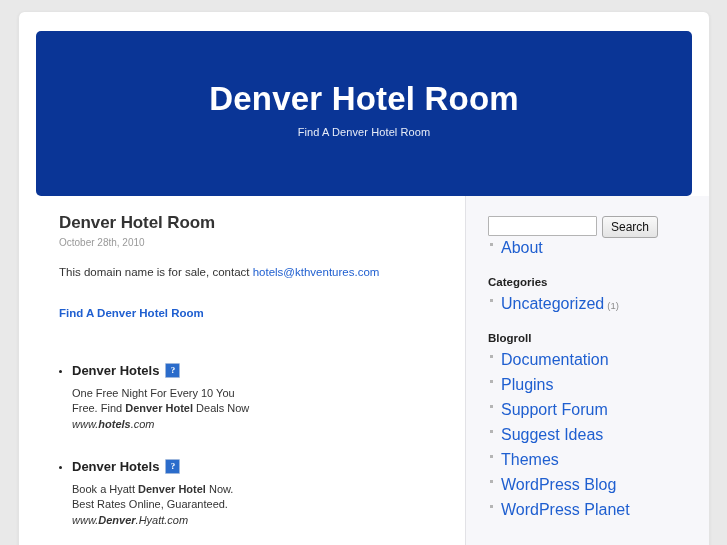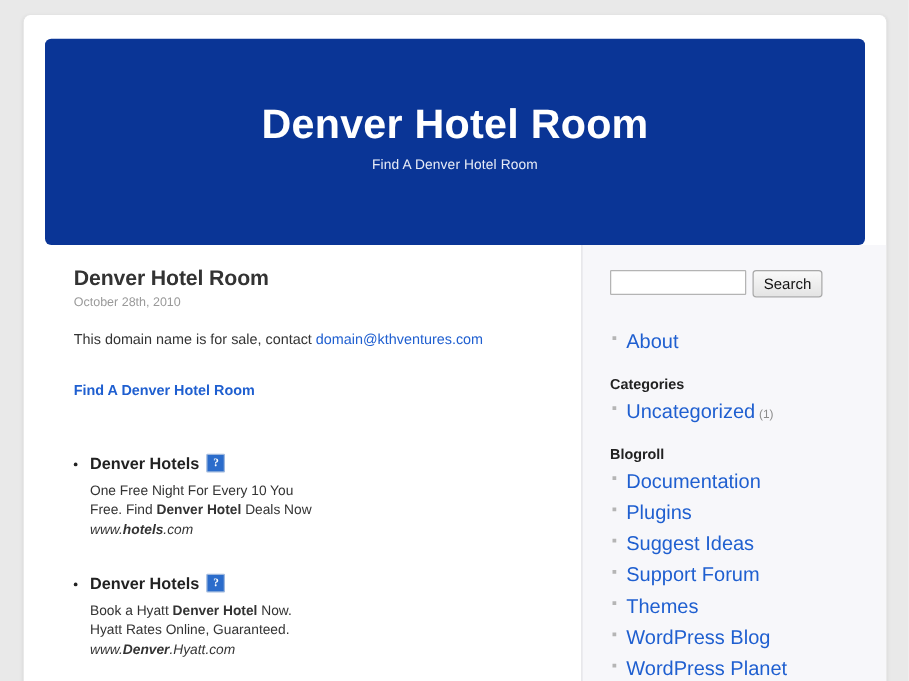--- a/index.html
+++ b/index.html
@@ -171,21 +171,20 @@
     font-style: italic;
     color: #333333;
   }
   .ad-url b { font-style: italic; font-weight: bold; }
 
   
   .search-row {
     display: flex;
     align-items: flex-start;
     gap: 5px;
-    margin-bottom: 26px;
   }
   #search-input {
     width: 103px;
     height: 16px;
     border: 1px solid #b4b4b4;
     background: #ffffff;
     font-family: "Liberation Sans", sans-serif;
     font-size: 11px;
     padding: 1px 2px;
     box-sizing: content-box;
@@ -247,21 +246,21 @@
     <div id="site-description">Find A Denver Hotel Room</div>
   </div>
 
   <div id="main-wrap">
 
     <div id="content-column">
 
       <div>
         <h2 class="post-title">Denver Hotel Room</h2>
         <div class="post-date">October 28th, 2010</div>
-        <p class="post-para"><span>This domain name is for sale, contact </span><a href="#">domain@kthventures.com</a></p>
+        <p class="post-para"><span>This domain name is for sale, contact </span><a href="#">hotels@kthventures.com</a></p>
         <a href="#" class="standalone-link">Find A Denver Hotel Room</a>
       </div>
 
       <ul class="ad-list">
 
         <li class="ad-item">
           <div class="ad-heading">
             <span>Denver Hotels</span>
             <span class="broken-image-icon">?</span>
           </div>
@@ -272,21 +271,21 @@
           </div>
         </li>
 
         <li class="ad-item">
           <div class="ad-heading">
             <span>Denver Hotels</span>
             <span class="broken-image-icon">?</span>
           </div>
           <div class="ad-body">
             <span>Book a Hyatt </span><b>Denver Hotel</b><span> Now.</span><br>
-            <span>Hyatt Rates Online, Guaranteed.</span><br>
+            <span>Best Rates Online, Guaranteed.</span><br>
             <span class="ad-url"><span>www.</span><b>Denver</b><span>.Hyatt.com</span></span>
           </div>
         </li>
 
       </ul>
 
     </div>
 
     <div id="sidebar-column">
 
@@ -307,22 +306,22 @@
         <ul class="widget-list">
           <li><a href="#">Uncategorized</a> <span class="item-count">(1)</span></li>
         </ul>
       </div>
 
       <div class="widget">
         <h3 class="widget-title">Blogroll</h3>
         <ul class="widget-list">
           <li><a href="#">Documentation</a></li>
           <li><a href="#">Plugins</a></li>
+          <li><a href="#">Support Forum</a></li>
           <li><a href="#">Suggest Ideas</a></li>
-          <li><a href="#">Support Forum</a></li>
           <li><a href="#">Themes</a></li>
           <li><a href="#">WordPress Blog</a></li>
           <li><a href="#">WordPress Planet</a></li>
         </ul>
       </div>
 
     </div>
 
   </div>
 </div>

